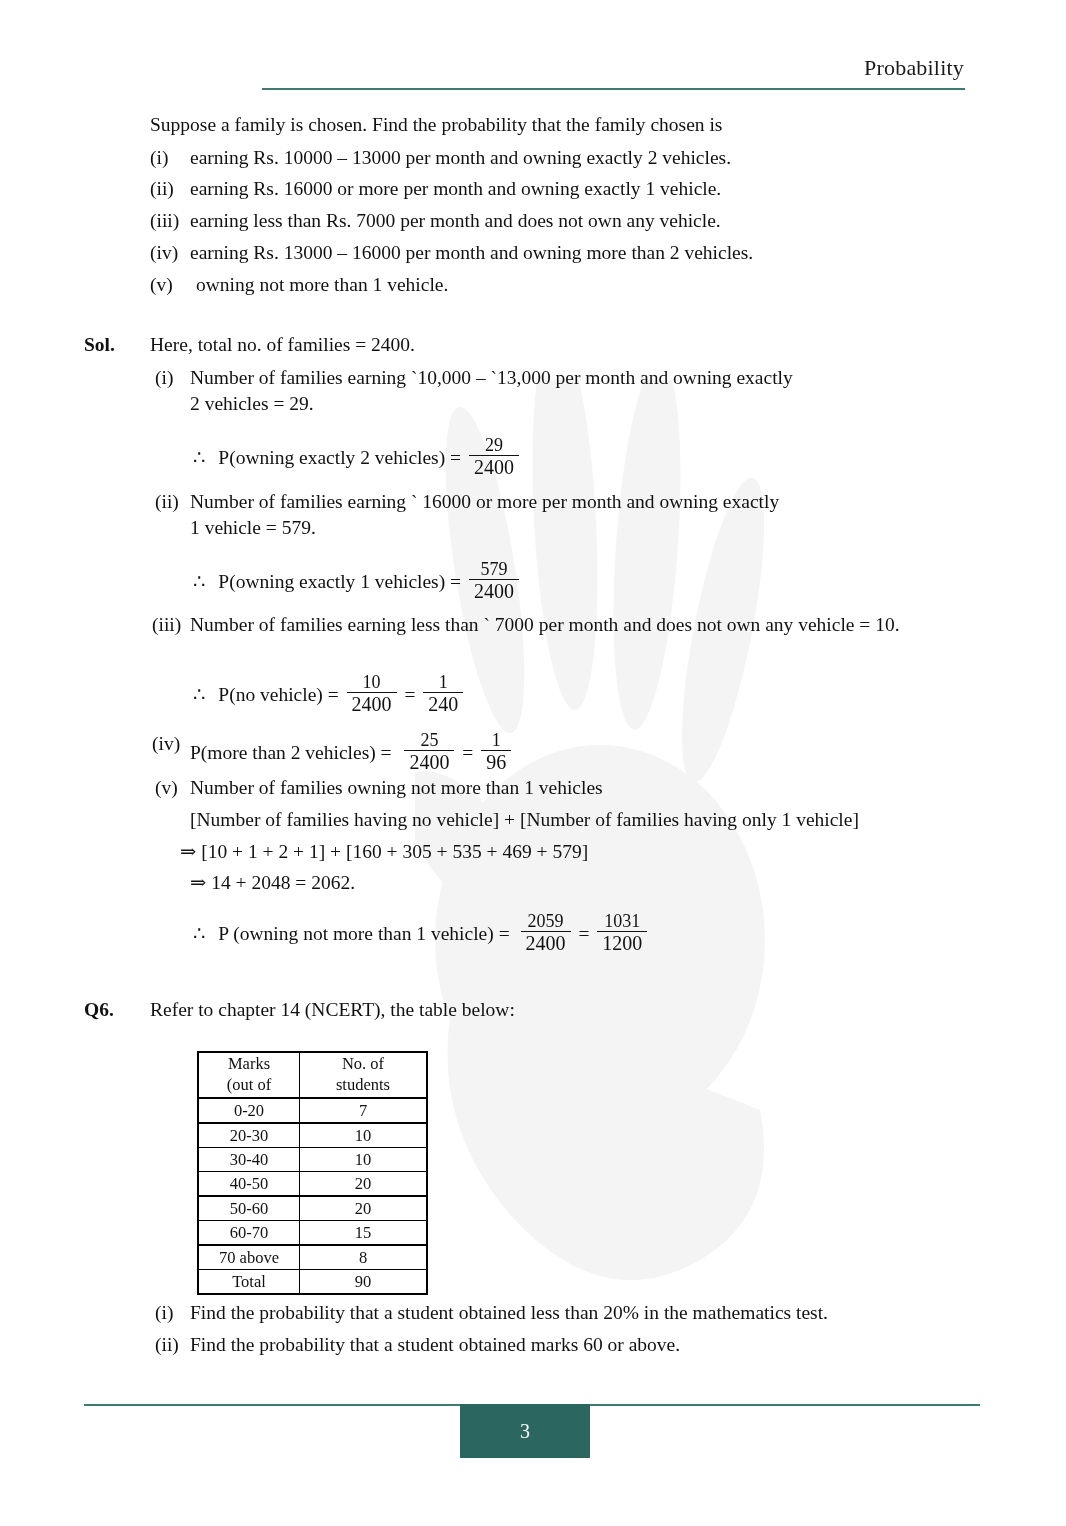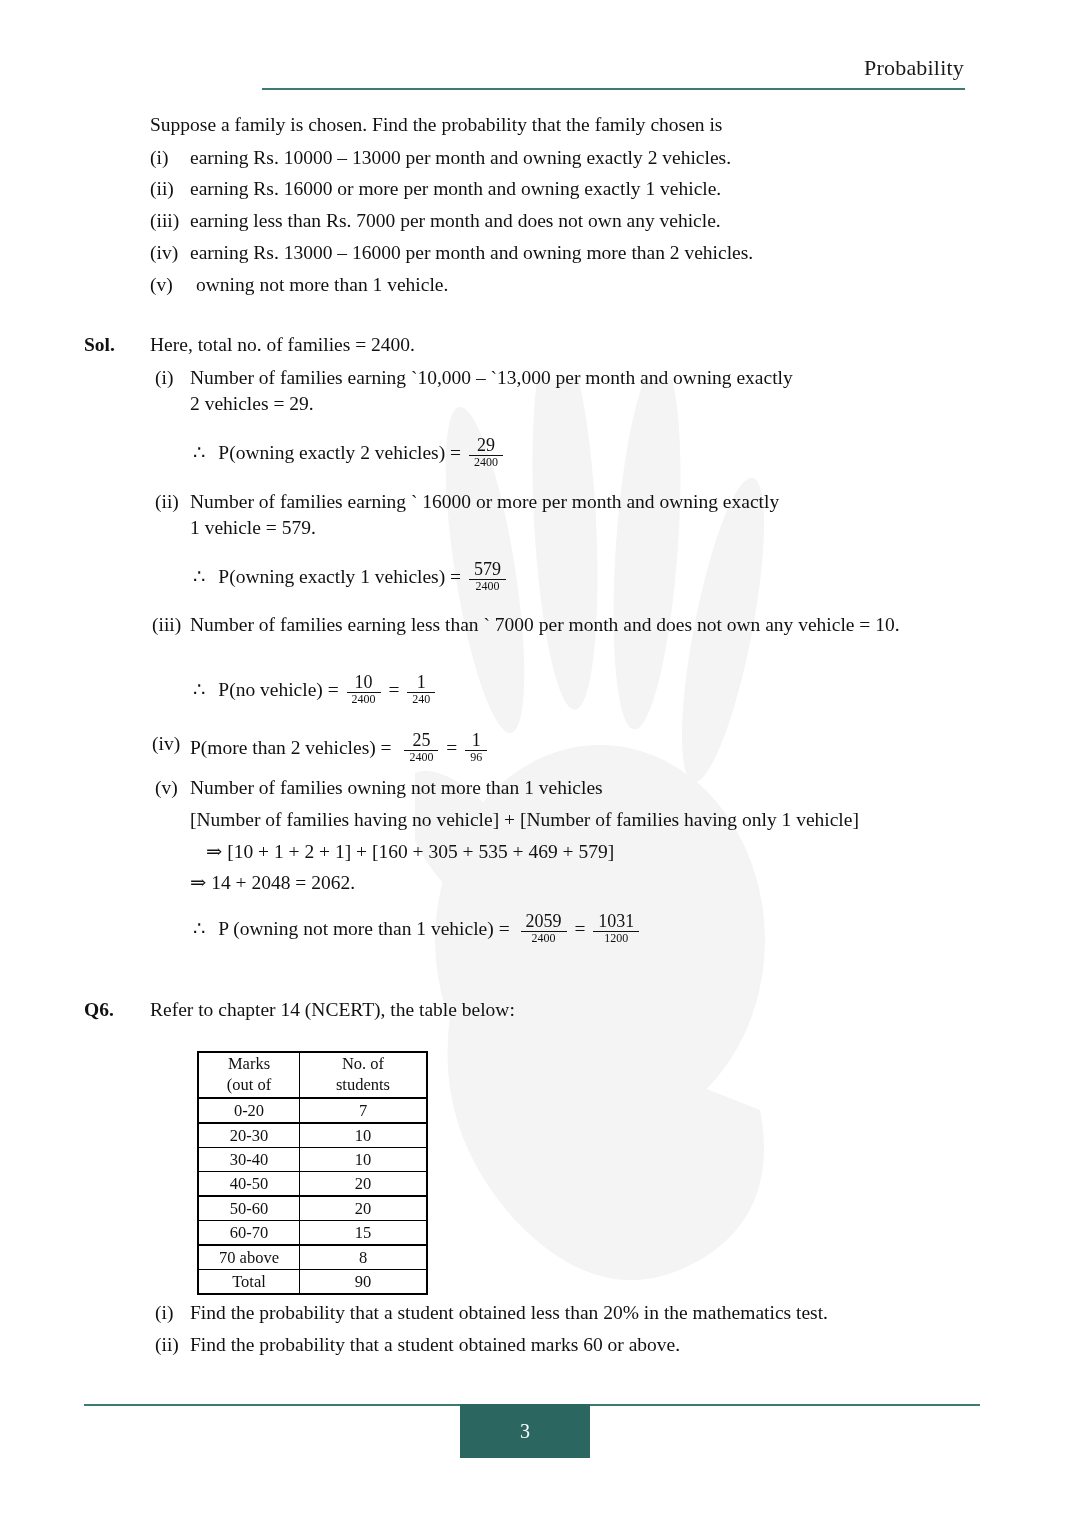--- a/index.html
+++ b/index.html
@@ -92,21 +92,21 @@
   }
   .frac .num {
     display: block;
     font-size: 18px;
     line-height: 1.05;
     padding: 0 5px;
     border-bottom: 1.3px solid #111;
   }
   .frac .den {
     display: block;
-    font-size: 12px;
+    font-size: 20px;
     line-height: 1.15;
     padding: 0 5px;
     text-align: center;
   }
   .eqrow { display: inline-block; vertical-align: middle; }
 
   
   .marks-table {
     position: absolute;
     left: 197px;
@@ -259,21 +259,21 @@
       <span class="eqrow">=</span>
       <span class="frac">
         <span class="num">1</span>
         <span class="den">96</span>
       </span>
     </div>
 
     <div class="line" style="left:155px; top:776px;">(v)</div>
     <div class="line" style="left:190px; top:776px;">Number of families owning not more than 1 vehicles</div>
     <div class="line" style="left:190px; top:808px;">[Number of families having no vehicle] + [Number of families having only 1 vehicle]</div>
-    <div class="line" style="left:206px; top:840px;">⇒ [10 + 1 + 2 + 1] + [160 + 305 + 535 + 469 + 579]</div>
+    <div class="line" style="left:180px; top:840px;">⇒ [10 + 1 + 2 + 1] + [160 + 305 + 535 + 469 + 579]</div>
     <div class="line" style="left:190px; top:871px;">⇒ 14 + 2048 = 2062.</div>
     <div class="line" style="left:193px; top:913px;">
       <span class="eqrow">∴</span>
       <span class="eqrow" style="padding-left:8px;">P (owning not more than 1 vehicle) =</span>
       <span class="frac" style="margin-left:6px;">
         <span class="num">2059</span>
         <span class="den">2400</span>
       </span>
       <span class="eqrow">=</span>
       <span class="frac">

